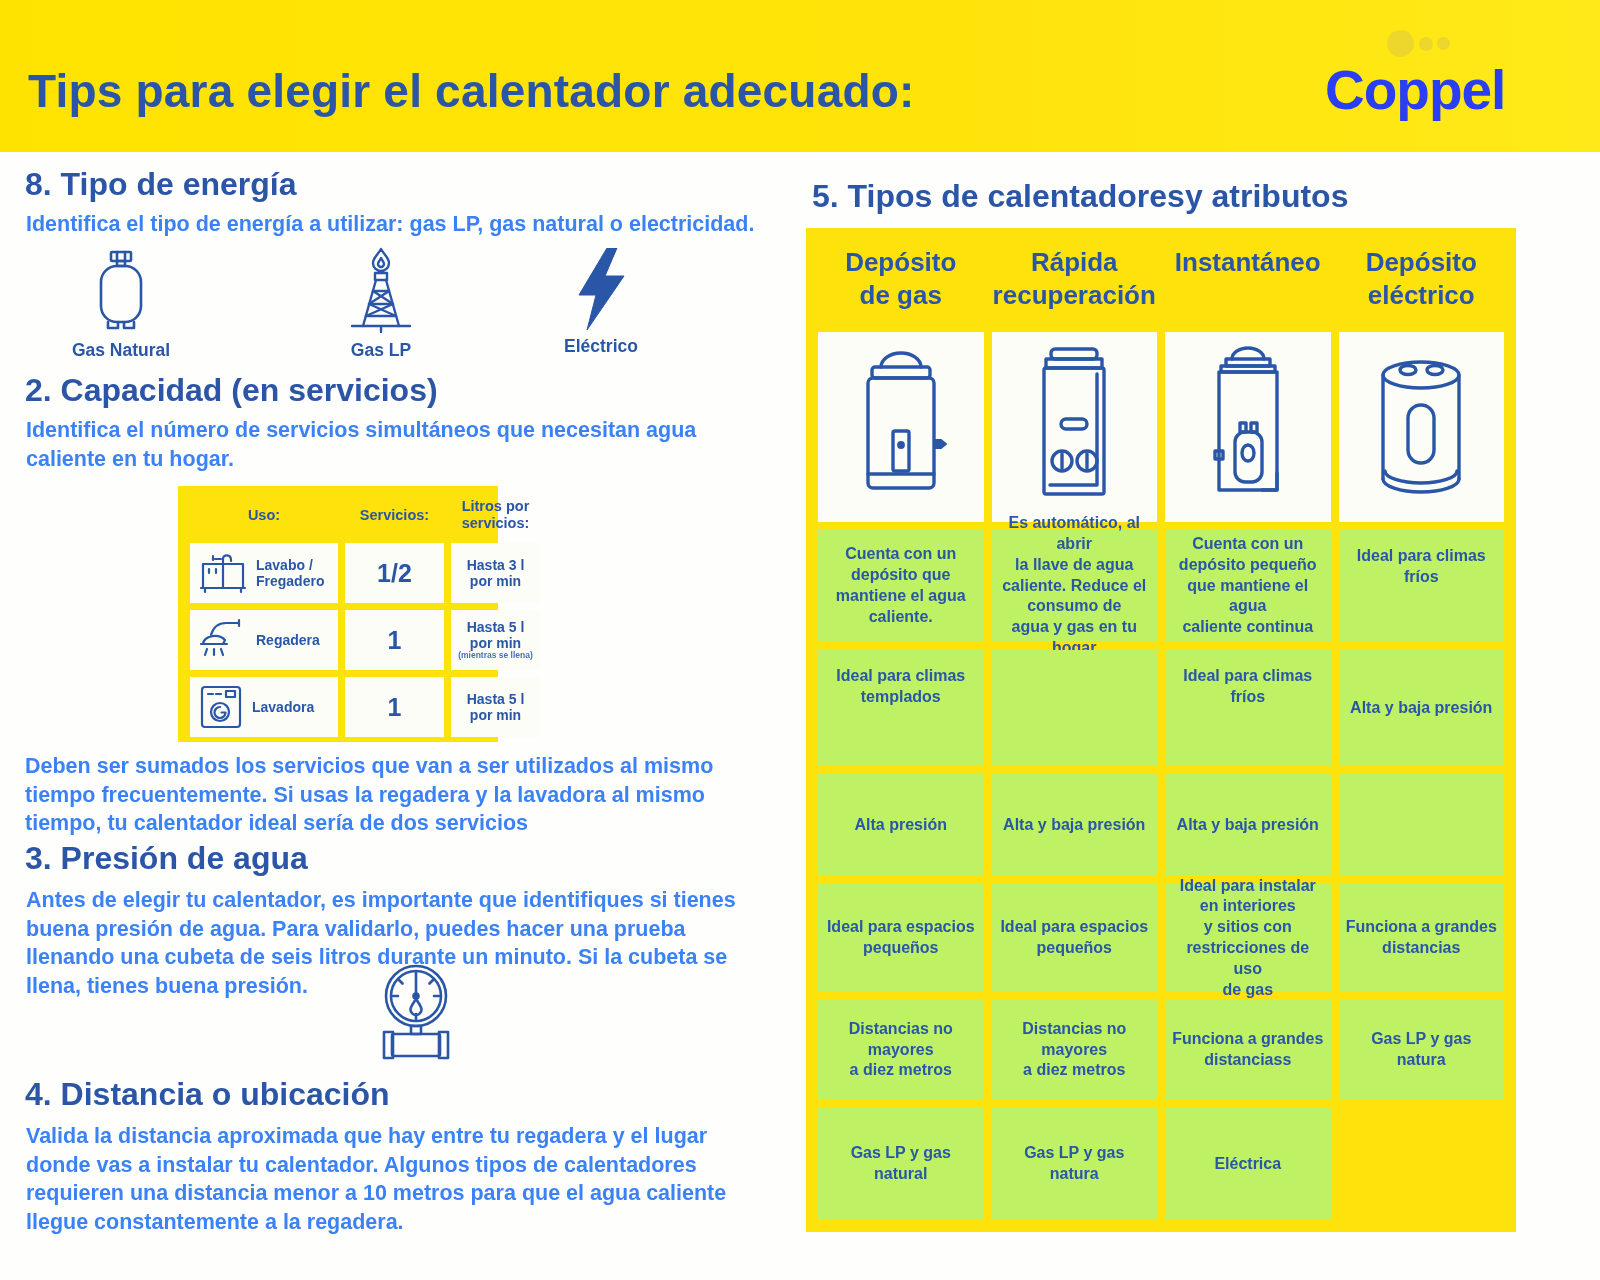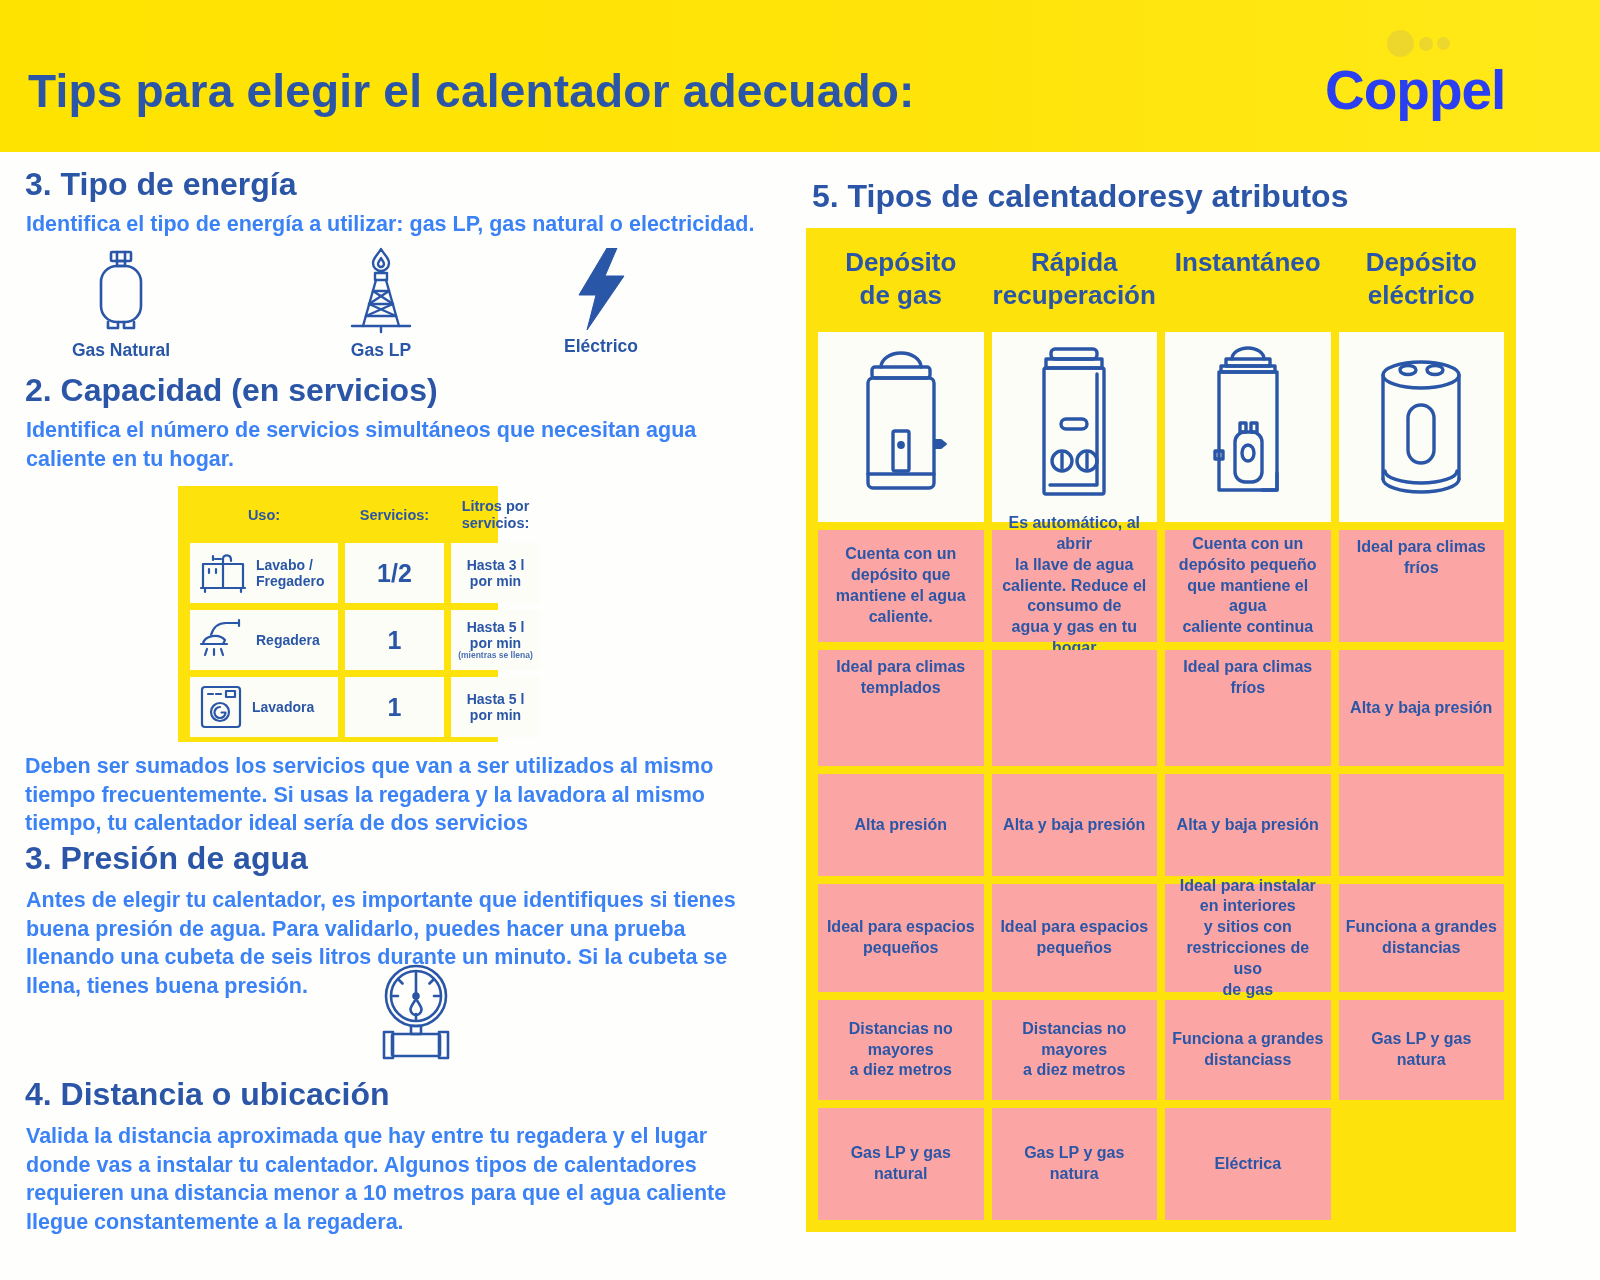--- a/index.html
+++ b/index.html
@@ -56,41 +56,41 @@
   
   .big-table{
     position:absolute;left:806px;top:228px;width:710px;height:1004px;
     background:#FDE30B;box-sizing:border-box;padding:10px 12px;
     display:grid;grid-template-columns:repeat(4,1fr);
     grid-template-rows:86px 190px 112px 116px 102px 108px 100px 112px;
     gap:8px;
   }
   .bt-h{display:flex;align-items:flex-start;justify-content:center;text-align:center;
     font-size:26px;font-weight:bold;color:#2B55A6;white-space:pre-line;line-height:1.25;padding-top:8px;}
-  .bt-cell{background:#fca5a5;display:flex;align-items:center;justify-content:center;
+  .bt-cell{background:#bef264;display:flex;align-items:center;justify-content:center;
     text-align:center;font-size:16px;font-weight:bold;color:#2A56A7;
     line-height:1.3;white-space:pre-line;padding:4px 6px;box-sizing:border-box;}
   .bt-icon{background:#FDFDF8;display:flex;align-items:center;justify-content:center;}
-  .bt-top{align-items:flex-start;padding-top:7px;}
+  .bt-top{align-items:flex-start;padding-top:16px;}
   svg{stroke:#2A56A7;}
 </style>
 </head>
 <body>
 
 <div class="header-band">
   <div class="page-title">Tips para elegir el calentador adecuado:</div>
   <div class="coppel-logo">
     <div class="coppel-dots">
       <span class="d1"></span><span class="d2"></span><span class="d3"></span>
     </div>
     <div class="coppel-text">Coppel</div>
   </div>
 </div>
 
-<div class="sec-h" style="left:25px;top:166px;">3. Tipo de energía</div>
+<div class="sec-h" style="left:25px;top:166px;">8. Tipo de energía</div>
 <div class="para" style="left:26px;top:210px;width:770px;">Identifica el tipo de energía a utilizar: gas LP, gas natural o electricidad.</div>
 
 <div class="energy" style="left:36px;top:250px;">
   <svg width="58" height="84" viewBox="0 0 58 84" fill="none" stroke-width="2.6" stroke-linecap="round" stroke-linejoin="round">
     <rect x="19" y="2" width="20" height="9" rx="1"></rect>
     <path d="M25 2 v9 M33 2 v9"></path>
     <rect x="25" y="11" width="8" height="5"></rect>
     <rect x="9" y="16" width="40" height="56" rx="16"></rect>
     <path d="M16 72 v6 h10 v-6 M32 72 v6 h10 v-6"></path>
   </svg>

